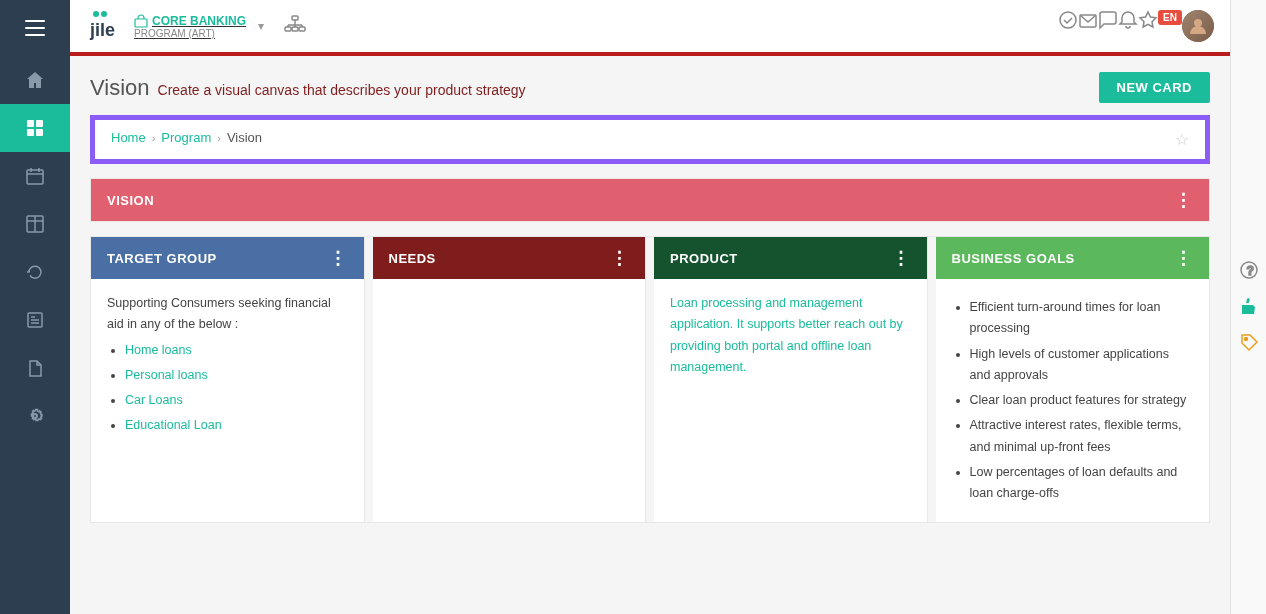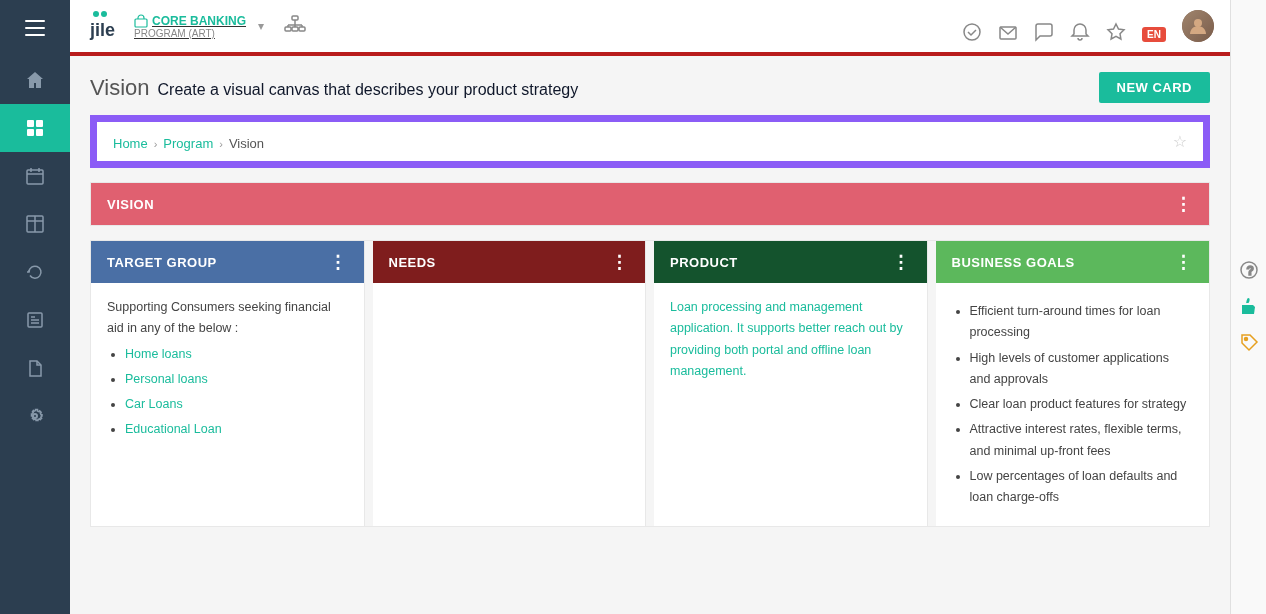--- a/index.html
+++ b/index.html
@@ -76,21 +76,21 @@
       font-weight: 700;
       color: #1abc9c;
       display: flex;
       align-items: center;
       gap: 4px;
     }
     .program-sub { font-size: 10px; color: #888; }
     .nav-dropdown { color: #999; font-size: 12px; margin-left: 4px; cursor: pointer; }
     .nav-org-icon { color: #888; font-size: 18px; margin-left: 12px; cursor: pointer; }
     .nav-spacer { flex: 1; }
-    .nav-icons { display: flex; align-items: flex-end; gap: 16px; }
+    .nav-icons { display: flex; align-items: flex-start; }
     .nav-icon-btn {
       color: #888;
       font-size: 18px;
       cursor: pointer;
       display: flex;
       align-items: center;
     }
     .lang-badge {
       background: #e74c3c;
       color: #fff;
@@ -137,44 +137,44 @@
       display: flex;
       align-items: baseline;
       gap: 8px;
     }
     .page-title {
       font-size: 22px;
       font-weight: 400;
       color: #555;
     }
     .page-subtitle {
-      font-size: 16px;
-      color: #0f172a;
+      font-size: 14px;
+      color: #7f1d1d;
     }
     .new-card-btn {
       background: #1abc9c;
       color: #fff;
       border: none;
       padding: 8px 18px;
       font-size: 13px;
       font-weight: 700;
       cursor: pointer;
       text-transform: uppercase;
       letter-spacing: 0.5px;
       border-radius: 2px;
     }
 
     
     .breadcrumb-bar {
       background: #fff;
       padding: 10px 16px;
       display: flex;
-      align-items: flex-end;
+      align-items: flex-start;
       justify-content: space-between;
-      border: 7px solid #8b5cf6;
+      border: 5px solid #8b5cf6;
       margin-bottom: 14px;
     }
     .breadcrumb {
       display: flex;
       align-items: center;
       gap: 6px;
       font-size: 13px;
       color: #1abc9c;
     }
     .breadcrumb-sep { color: #999; font-size: 11px; }

